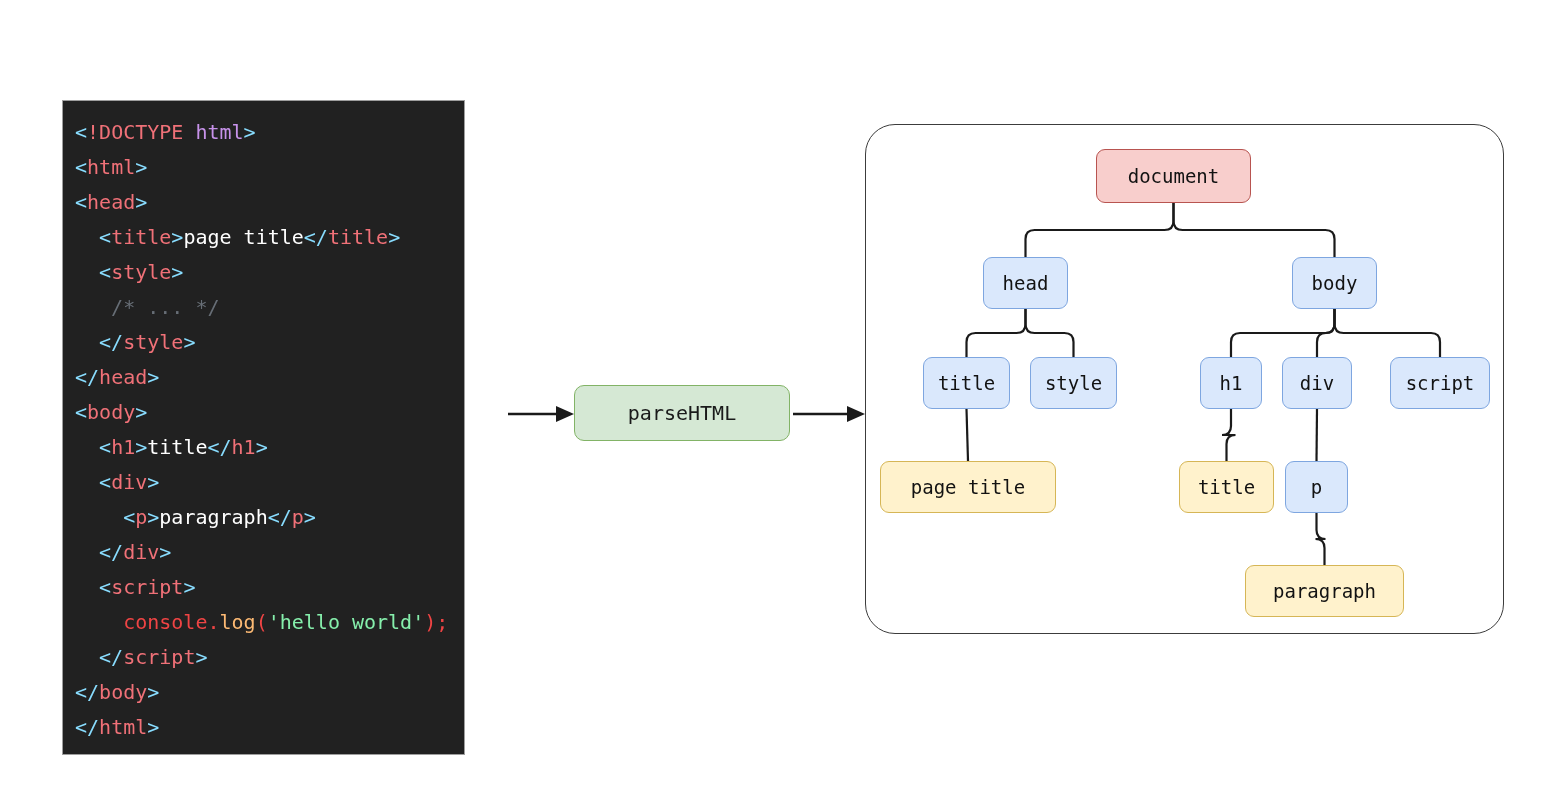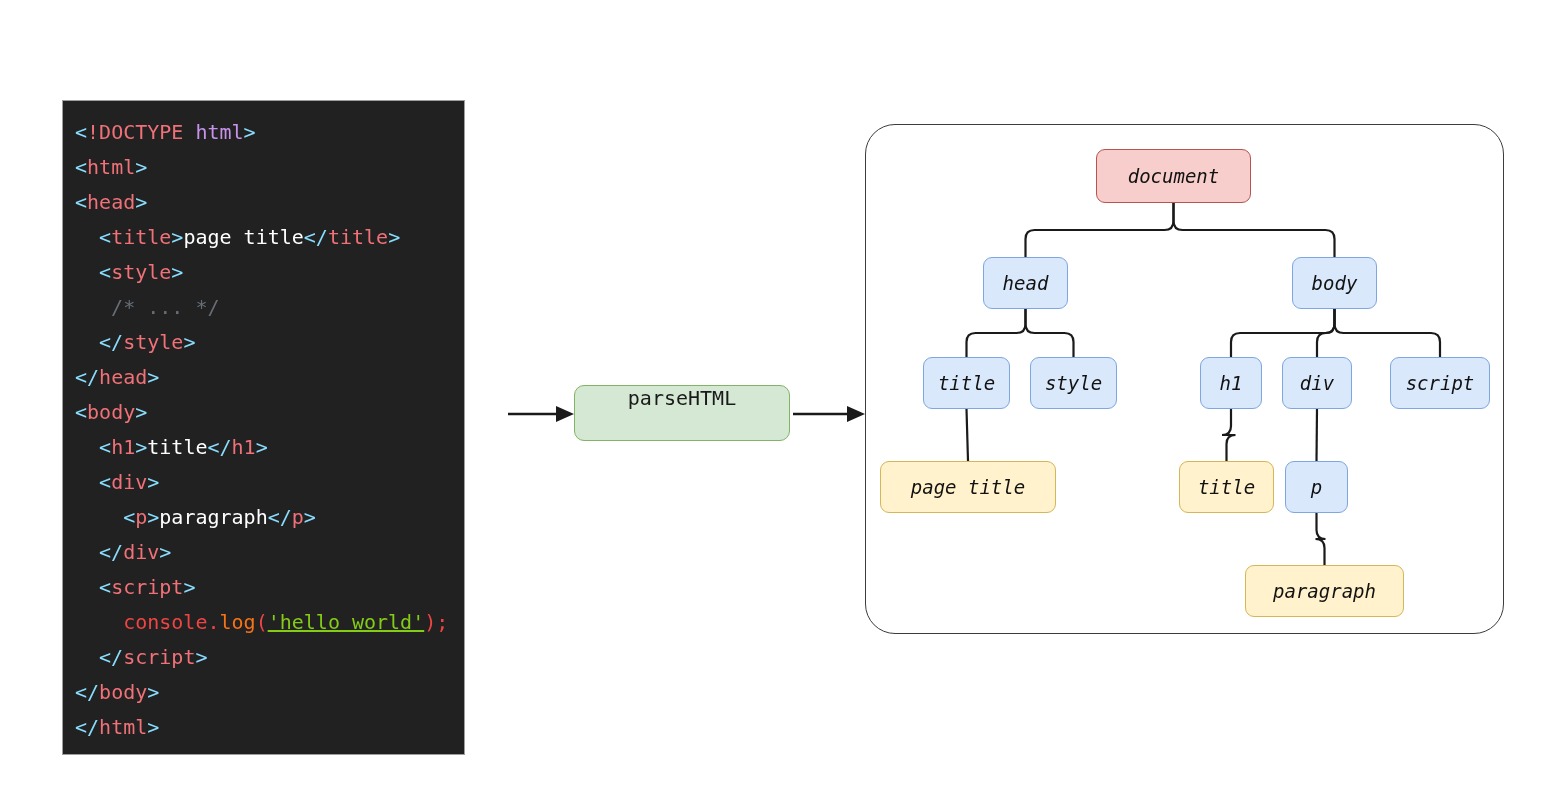--- a/index.html
+++ b/index.html
@@ -35,41 +35,42 @@
     font-size: 20px;
     line-height: 35px;
     white-space: pre;
   }
   .code-line { height: 35px; }
   .tok-punct   { color: #89ddff; }
   .tok-tag     { color: #f07178; }
   .tok-attr    { color: #c792ea; }
   .tok-text    { color: #ffffff; }
   .tok-comment { color: #676e76; }
-  .tok-fn      { color: #f97316; }
-  .tok-string  { color: #84cc16; text-decoration: underline; }
+  .tok-fn      { color: #fdba74; }
+  .tok-string  { color: #86efac; }
   .tok-plain   { color: #ef4444; }
 
   
   .arrow-svg { position: absolute; overflow: visible; }
   #arrow-left  { left: 508px; top: 398px; }
   #arrow-right { left: 793px; top: 398px; }
 
   
   #parse-box {
     position: absolute;
     left: 574px;
     top: 385px;
     width: 216px;
     height: 56px;
     background: #d5e8d4;
     border: 1.6px solid #82b366;
     border-radius: 10px;
     box-sizing: border-box;
     display: flex;
+    align-items: center;
     justify-content: center;
     font-family: "DejaVu Sans Mono", monospace;
     font-size: 20px;
     color: #1a1a1a;
   }
 
   
   #tree-panel {
     position: absolute;
     left: 865px;
@@ -93,21 +94,20 @@
     display: flex;
     align-items: center;
     justify-content: center;
     font-family: "DejaVu Sans Mono", monospace;
     font-size: 19px;
     color: #121212;
     border-radius: 9px;
     border-width: 1.6px;
     border-style: solid;
     z-index: 2;
-    font-style: italic;
   }
   .node.kind-document { background: #f8cecc; border-color: #b85450; }
   .node.kind-element  { background: #dae8fc; border-color: #7ea6e0; }
   .node.kind-text     { background: #fff2cc; border-color: #d6b656; }
 </style>
 </head>
 <body>
 
 <div id="code-panel">
   <div id="code-lines"><div class="code-line"><span class="tok-punct">&lt;</span><span class="tok-tag">!DOCTYPE </span><span class="tok-attr">html</span><span class="tok-punct">&gt;</span></div><div class="code-line"><span class="tok-punct">&lt;</span><span class="tok-tag">html</span><span class="tok-punct">&gt;</span></div><div class="code-line"><span class="tok-punct">&lt;</span><span class="tok-tag">head</span><span class="tok-punct">&gt;</span></div><div class="code-line"><span class="tok-punct">  &lt;</span><span class="tok-tag">title</span><span class="tok-punct">&gt;</span><span class="tok-text">page title</span><span class="tok-punct">&lt;/</span><span class="tok-tag">title</span><span class="tok-punct">&gt;</span></div><div class="code-line"><span class="tok-punct">  &lt;</span><span class="tok-tag">style</span><span class="tok-punct">&gt;</span></div><div class="code-line"><span class="tok-comment">   /* ... */</span></div><div class="code-line"><span class="tok-punct">  &lt;/</span><span class="tok-tag">style</span><span class="tok-punct">&gt;</span></div><div class="code-line"><span class="tok-punct">&lt;/</span><span class="tok-tag">head</span><span class="tok-punct">&gt;</span></div><div class="code-line"><span class="tok-punct">&lt;</span><span class="tok-tag">body</span><span class="tok-punct">&gt;</span></div><div class="code-line"><span class="tok-punct">  &lt;</span><span class="tok-tag">h1</span><span class="tok-punct">&gt;</span><span class="tok-text">title</span><span class="tok-punct">&lt;/</span><span class="tok-tag">h1</span><span class="tok-punct">&gt;</span></div><div class="code-line"><span class="tok-punct">  &lt;</span><span class="tok-tag">div</span><span class="tok-punct">&gt;</span></div><div class="code-line"><span class="tok-punct">    &lt;</span><span class="tok-tag">p</span><span class="tok-punct">&gt;</span><span class="tok-text">paragraph</span><span class="tok-punct">&lt;/</span><span class="tok-tag">p</span><span class="tok-punct">&gt;</span></div><div class="code-line"><span class="tok-punct">  &lt;/</span><span class="tok-tag">div</span><span class="tok-punct">&gt;</span></div><div class="code-line"><span class="tok-punct">  &lt;</span><span class="tok-tag">script</span><span class="tok-punct">&gt;</span></div><div class="code-line"><span class="tok-plain">    console.</span><span class="tok-fn">log</span><span class="tok-plain">(</span><span class="tok-string">'hello world'</span><span class="tok-plain">);</span></div><div class="code-line"><span class="tok-punct">  &lt;/</span><span class="tok-tag">script</span><span class="tok-punct">&gt;</span></div><div class="code-line"><span class="tok-punct">&lt;/</span><span class="tok-tag">body</span><span class="tok-punct">&gt;</span></div><div class="code-line"><span class="tok-punct">&lt;/</span><span class="tok-tag">html</span><span class="tok-punct">&gt;</span></div></div>

